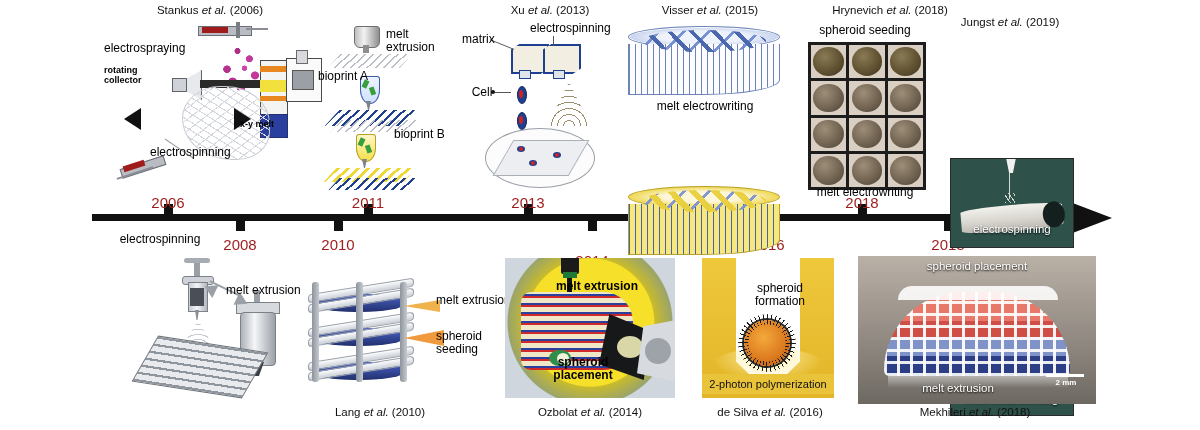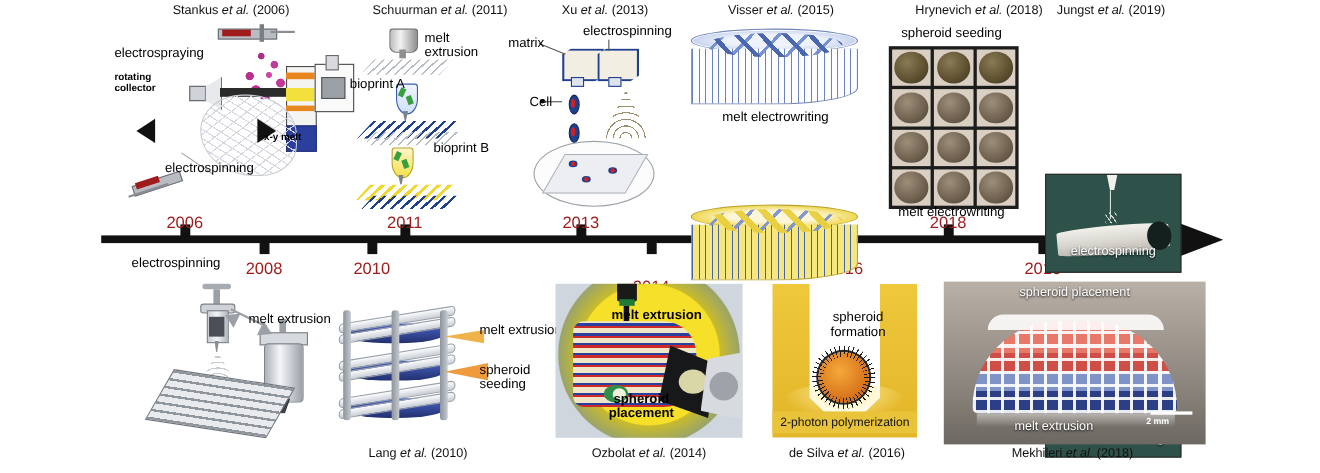--- a/index.html
+++ b/index.html
@@ -143,21 +143,20 @@
 
     <div class="ph arrow-blk arr-l" style="left:14px;top:86px"></div>
     <div class="ph arrow-blk arr-r" style="left:124px;top:86px"></div>
   </div>
 
   <div class="abs lbl" style="left:104px;top:42px;width:100px;text-align:left">electrospraying</div>
   <div class="abs lbl-sm" style="left:104px;top:66px;width:54px;text-align:left;font-weight:bold">rotating collector</div>
   <div class="abs lbl-sm" style="left:240px;top:120px;width:50px;text-align:left;font-weight:bold">x-y melt</div>
   <div class="abs lbl" style="left:150px;top:146px;width:130px;text-align:left">electrospinning</div>
 
-  <div class="abs cap" style="left:300px;top:4px;width:200px">Schuurman <i>et al.</i> (2011)</div>
 
   <div class="abs" style="left:330px;top:22px;width:120px;height:168px">
 
     <div class="ph nozzle" style="left:24px;top:4px;width:24px;height:20px;border-radius:3px 3px 6px 6px"></div>
     <div class="ph" style="left:33px;top:23px;width:6px;height:8px;background:#8f8f8f"></div>
     <div class="ph" style="left:4px;top:32px;width:72px;height:14px;
         background:repeating-linear-gradient(100deg,#b9bdc4 0 2px,transparent 2px 8px);
         transform:skewX(-42deg)"></div>
 
     <div class="ph" style="left:30px;top:54px;width:18px;height:26px;border-radius:3px 3px 50% 50%;
@@ -219,21 +218,21 @@
     <div class="ph" style="left:62px;top:122px;width:8px;height:6px;border-radius:50%;background:#1f3f8f"></div>
     <div class="ph" style="left:64px;top:123px;width:4px;height:4px;border-radius:50%;background:#cf2222"></div>
     <div class="ph" style="left:74px;top:136px;width:8px;height:6px;border-radius:50%;background:#1f3f8f"></div>
     <div class="ph" style="left:76px;top:137px;width:4px;height:4px;border-radius:50%;background:#cf2222"></div>
     <div class="ph" style="left:98px;top:128px;width:8px;height:6px;border-radius:50%;background:#1f3f8f"></div>
     <div class="ph" style="left:100px;top:129px;width:4px;height:4px;border-radius:50%;background:#cf2222"></div>
   </div>
 
   <div class="abs lbl" style="left:462px;top:33px;width:60px;text-align:left">matrix</div>
   <div class="abs lbl" style="left:530px;top:22px;width:110px;text-align:left">electrospinning</div>
-  <div class="abs lbl" style="left:462px;top:86px;width:40px;text-align:right">Cell</div>
+  <div class="abs lbl" style="left:462px;top:86px;width:40px;text-align:center">Cell</div>
 
   <div class="abs cap" style="left:625px;top:4px;width:170px">Visser <i>et al.</i> (2015)</div>
 
   <div class="abs cyl" style="left:628px;top:26px;width:152px;height:68px">
     <div class="top" style="background:radial-gradient(ellipse at 50% 50%,#eef2fb 0 40%,#c8d4ee 70%,#9fb2dd);
         border:1px solid #6d84b8;
         box-shadow:inset 0 0 0 1px #fff"></div>
     <div class="body" style="top:18px;height:50px;
         background:repeating-linear-gradient(90deg,#6d84b8 0 1px,#fdfdff 1px 6px);
         border:1px solid #6d84b8;border-top:none;border-radius:0 0 50%/0 0 30% 30%"></div>
@@ -292,21 +291,21 @@
       </div>
     <div class="well">
         <div class="sph"></div>
       </div>
     <div class="well">
         <div class="sph"></div>
       </div>
   </div>
   <div class="abs lbl" style="left:790px;top:186px;width:150px">melt electrowriting</div>
 
-  <div class="abs cap" style="left:930px;top:4px;width:160px">Jungst <i>et al.</i> (2019)</div>
+  <div class="abs cap" style="left:930px;top:16px;width:160px">Jungst <i>et al.</i> (2019)</div>
 
   <div class="abs photo" style="left:950px;top:22px;width:122px;height:88px">
     <div class="ph" style="left:52px;top:-2px;width:16px;height:16px;background:#f0f0ee;
         clip-path:polygon(18% 0,82% 0,62% 100%,38% 100%)"></div>
     <div class="ph" style="left:58px;top:14px;width:1px;height:26px;background:#d8dcd8"></div>
     <div class="ph" style="left:54px;top:34px;width:10px;height:10px;
         background:repeating-linear-gradient(55deg,#cfd6d0 0 1px,transparent 1px 4px)"></div>
     <div class="tube" style="left:10px;top:46px;width:102px;height:26px;transform:rotate(-5deg)"></div>
     <div class="ptxt" style="top:64px">electrospinning</div>
   </div>
@@ -447,19 +446,19 @@
           repeating-linear-gradient(90deg,rgba(255,255,255,.92) 0 3px,transparent 3px 13px),
           repeating-linear-gradient(0deg,rgba(255,255,255,.9) 0 3px,transparent 3px 12px),
           linear-gradient(180deg,#e8786a 0 34%,#cf4f47 34% 54%,#7f93c8 54% 76%,#2b3e86 76% 100%)"></div>
     <div class="ph" style="left:40px;top:30px;width:160px;height:14px;border-radius:60px 60px 0 0;
         background:rgba(255,255,255,.88)"></div>
 
     <div class="ph" style="left:30px;top:120px;width:180px;height:12px;
         background:linear-gradient(180deg,rgba(255,255,255,.45),transparent)"></div>
 
     <div class="ph" style="left:188px;top:118px;width:38px;height:3px;background:#fff"></div>
-    <div class="ph" style="left:184px;top:122px;width:48px;text-align:left;color:#fff;font-size:8px;font-weight:bold">2 mm</div>
+    <div class="ph" style="left:184px;top:122px;width:48px;text-align:center;color:#fff;font-size:8px;font-weight:bold">2 mm</div>
   </div>
   <div class="abs" style="left:858px;top:260px;width:238px;text-align:center;color:#fff;font-size:11.5px;text-shadow:0 1px 2px #000">spheroid placement</div>
   <div class="abs" style="left:858px;top:382px;width:200px;text-align:center;color:#fff;font-size:11.5px;text-shadow:0 1px 2px #000">melt extrusion</div>
   <div class="abs cap" style="left:880px;top:406px;width:190px">Mekhileri <i>et al.</i> (2018)</div>
 
 </div>
 
 </body></html>

